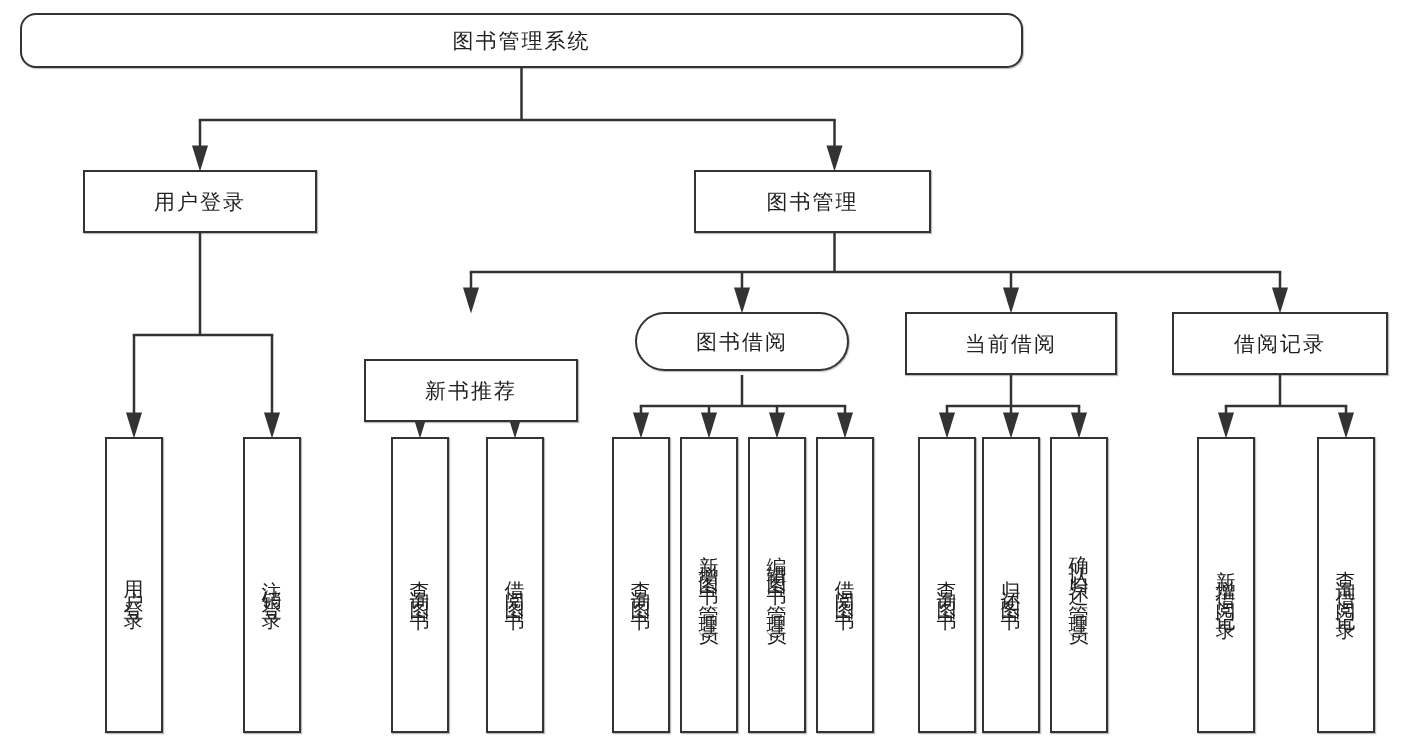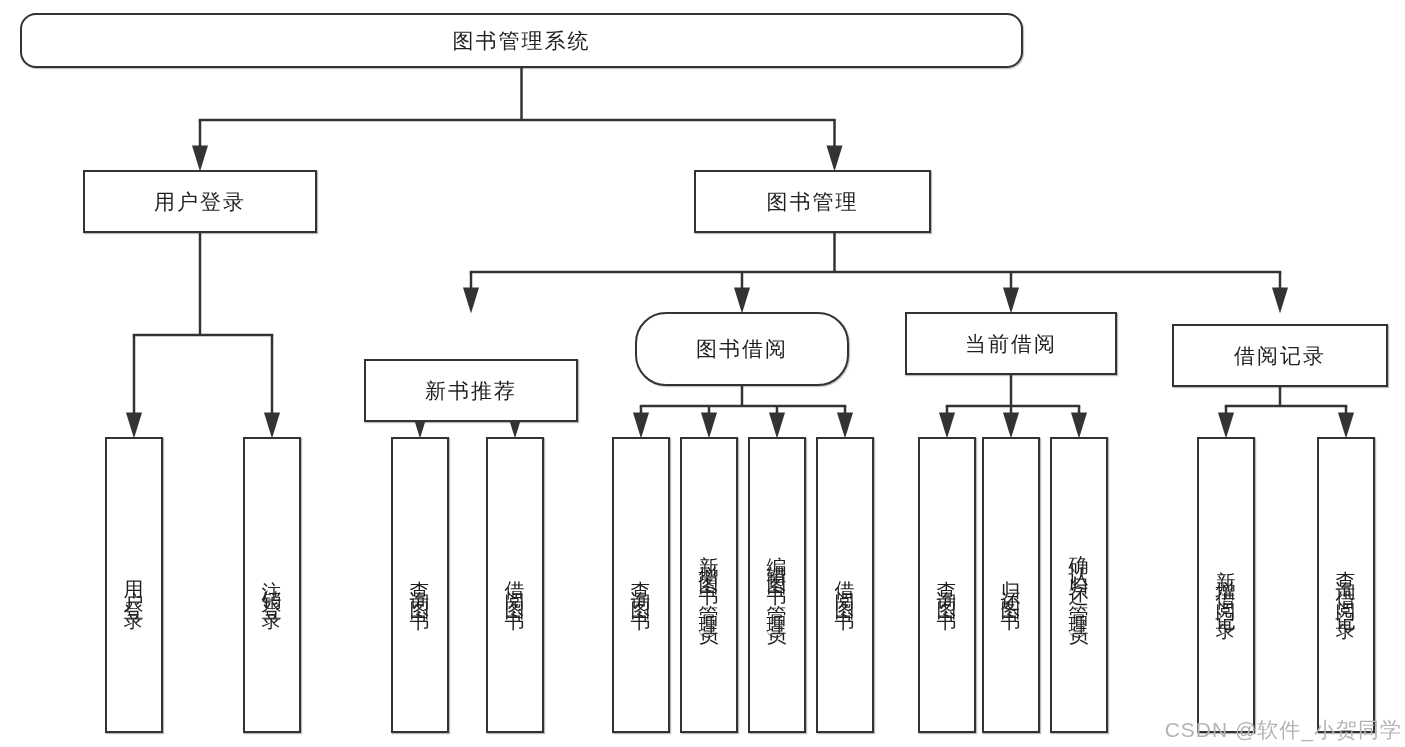--- a/index.html
+++ b/index.html
@@ -111,21 +111,21 @@
       </div>
       <div class="node h" style="left: 364px; top: 312px; width: 214px; height: 63px; margin-top: 47px;">
         <span class="lbl">新书推荐</span>
       </div>
       <div class="node v" style="left: 391px; top: 437px; width: 58px; height: 296px;">
         <span class="lbl">查询图书</span>
       </div>
       <div class="node v" style="left: 486px; top: 437px; width: 58px; height: 296px;">
         <span class="lbl">借阅图书</span>
       </div>
-      <div class="node h" style="left: 635px; top: 312px; width: 214px; height: 74px; border-radius: 31px;">
+      <div class="node h" style="left: 635px; top: 312px; width: 214px; height: 59px; border-radius: 31px;">
         <span class="lbl">图书借阅</span>
       </div>
       <div class="node v" style="left: 612px; top: 437px; width: 58px; height: 296px;">
         <span class="lbl">查询图书</span>
       </div>
       <div class="node v" style="left: 680px; top: 437px; width: 58px; height: 296px;">
         <span class="lbl">新增图书（管理员）</span>
       </div>
       <div class="node v" style="left: 748px; top: 437px; width: 58px; height: 296px;">
         <span class="lbl">编辑图书（管理员）</span>
@@ -138,24 +138,23 @@
       </div>
       <div class="node v" style="left: 918px; top: 437px; width: 58px; height: 296px;">
         <span class="lbl">查询图书</span>
       </div>
       <div class="node v" style="left: 982px; top: 437px; width: 58px; height: 296px;">
         <span class="lbl">归还图书</span>
       </div>
       <div class="node v" style="left: 1050px; top: 437px; width: 58px; height: 296px;">
         <span class="lbl">确认归还（管理员）</span>
       </div>
-      <div class="node h" style="left: 1172px; top: 312px; width: 216px; height: 63px; margin-top: 12px;">
+      <div class="node h" style="left: 1172px; top: 312px; width: 216px; height: 63px;">
         <span class="lbl">借阅记录</span>
       </div>
       <div class="node v" style="left: 1197px; top: 437px; width: 58px; height: 296px;">
         <span class="lbl">新增借阅记录</span>
       </div>
       <div class="node v" style="left: 1317px; top: 437px; width: 58px; height: 296px;">
         <span class="lbl">查询借阅记录</span>
       </div>
     </div>
-  <div id="watermark">CSDN @软件_小贺同学</div>
 </div>
 
 </body></html>

